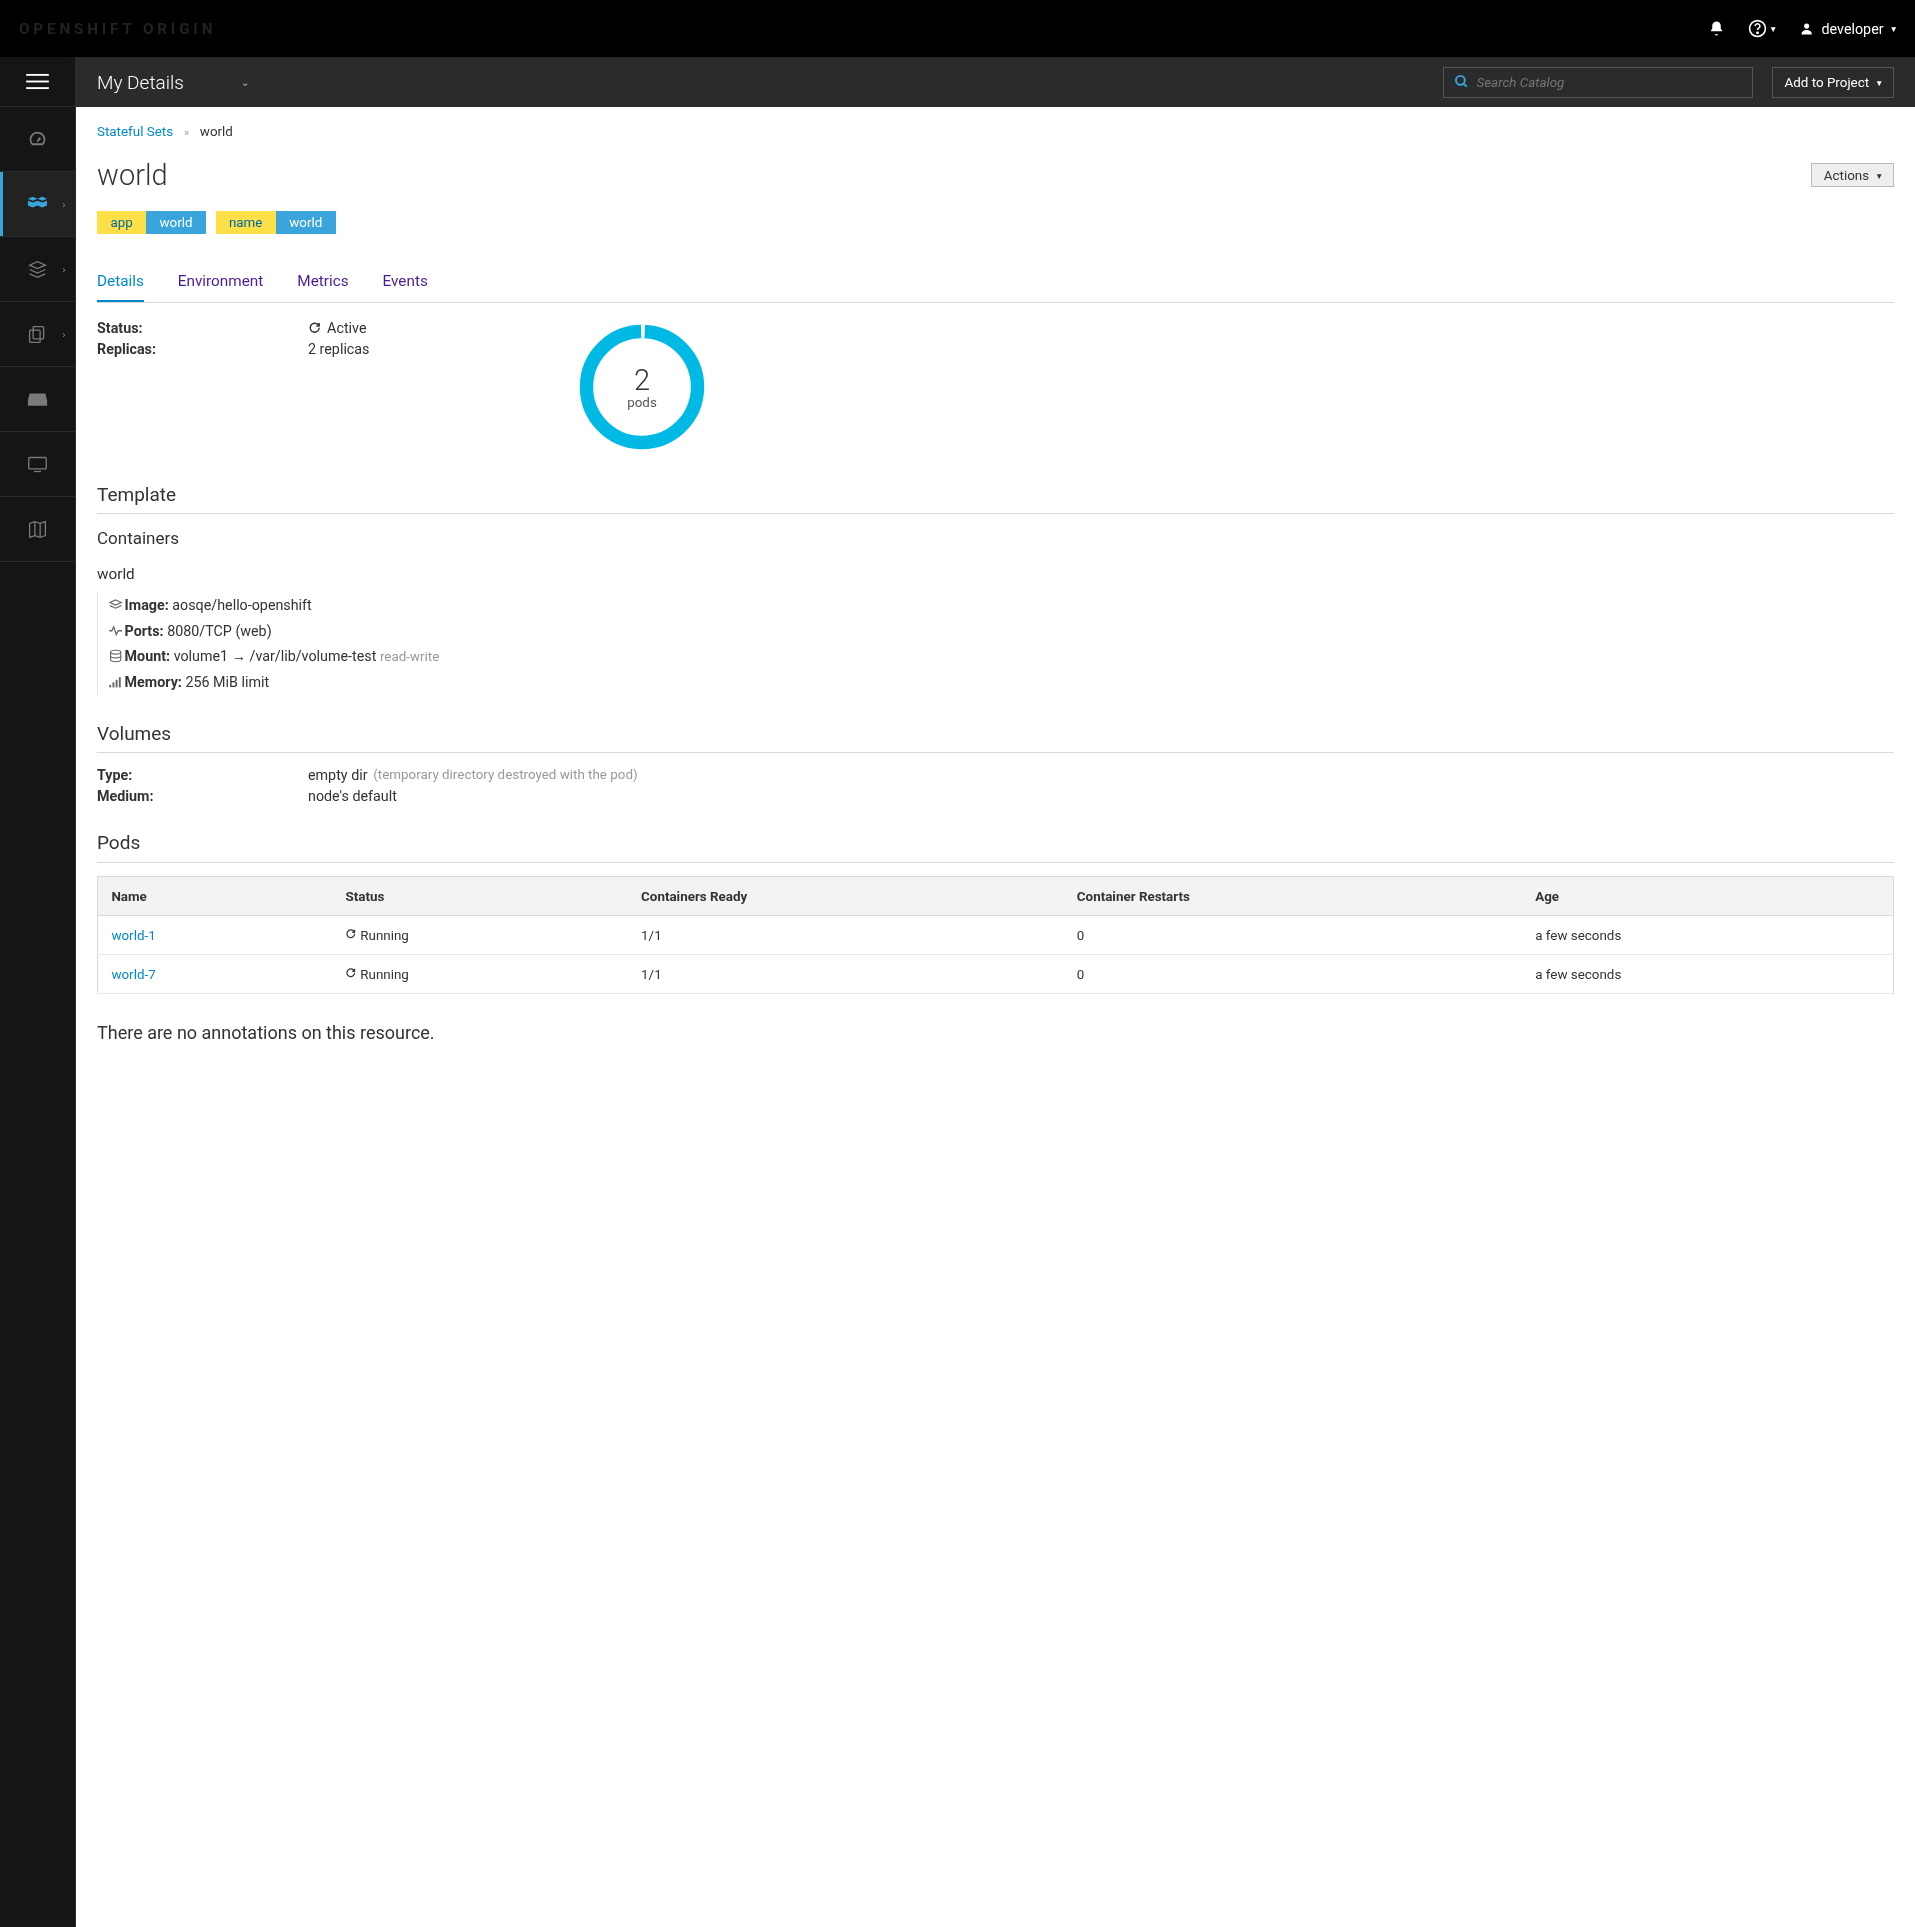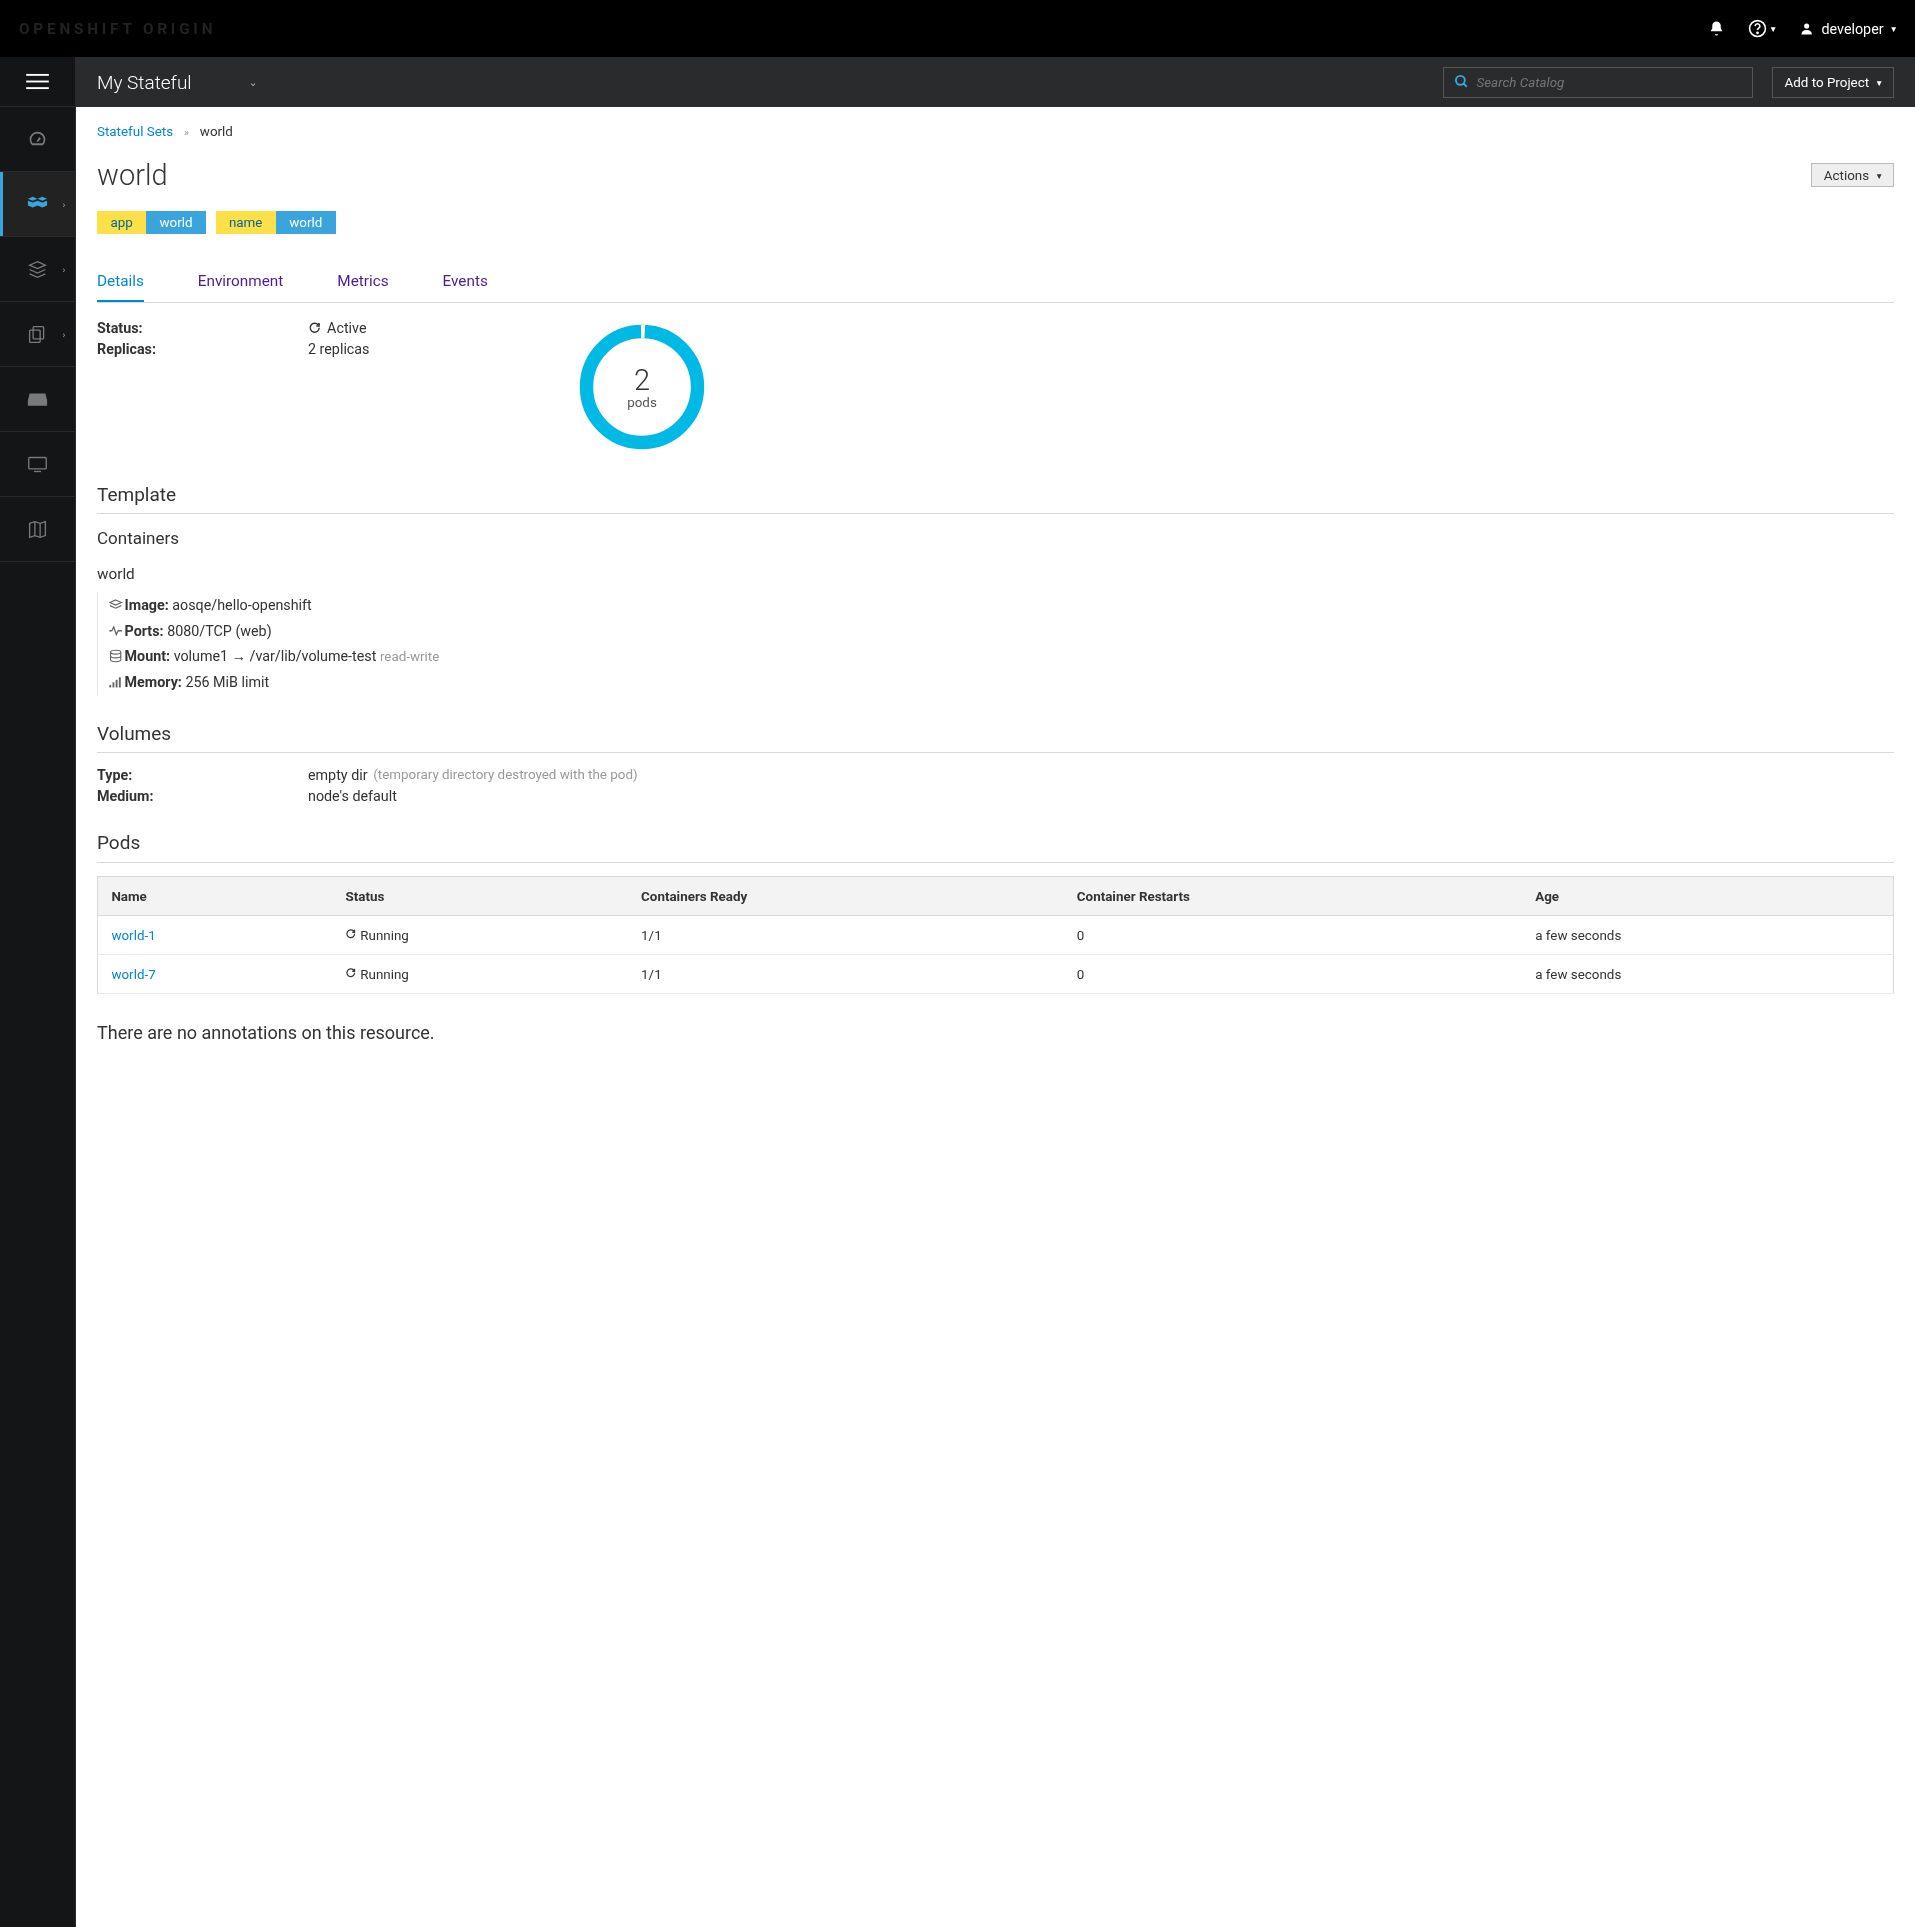--- a/index.html
+++ b/index.html
@@ -30,21 +30,21 @@
 .crumb { font-size: 13.4px; margin-bottom: 19px; }
 .crumb a { color: #0088ce; text-decoration: none; }
 .crumb .sep { color: #999; margin: 0 7.6px; font-size: 10.5px; }
 .pgtitle { font-size: 29px; font-weight: 300; }
 .titlerow { display: flex; justify-content: space-between; align-items: center; margin-bottom: 19px; }
 .actions { background: #eee; border: 1px solid #bbb; padding: 3.8px 11.5px; font-size: 13.4px; cursor: pointer; display: flex; align-items: center; gap: 7.6px; }
 .labels { display: flex; gap: 9.6px; margin-bottom: 29px; }
 .lbl { display: inline-flex; font-size: 13.4px; }
 .lbl .k { background: #fde047; color: #0066a1; padding: 3.8px 13.4px; }
 .lbl .v { background: #39a5dc; color: #fff; padding: 3.8px 13.4px; }
-.tabs { display: flex; gap: 54px; border-bottom: 1px solid #d9d9d9; margin-bottom: 17px; }
+.tabs { display: flex; gap: 34px; border-bottom: 1px solid #d9d9d9; margin-bottom: 17px; }
 .tab { padding: 9.6px 0; font-size: 15.3px; color: #4c1d95; cursor: pointer; border-bottom: 2.9px solid transparent; }
 .tab.active { color: #0088ce; border-bottom-color: #0088ce; }
 .details-top { display: flex; gap: 57px; margin-bottom: 29px; }
 .dlcol { width: 421px; }
 .dl { display: flex; font-size: 14.3px; margin-bottom: 5.7px; }
 .dl dt { font-weight: 700; width: 186px; }
 .dl dd { display: flex; align-items: center; gap: 5.7px; margin-left: 25px; }
 .donut { position: relative; width: 134px; height: 134px; }
 .donut svg { transform: rotate(1deg); }
 .donut-center { position: absolute; inset: 0; display: flex; flex-direction: column; align-items: center; justify-content: center; }
@@ -144,21 +144,21 @@
           <path d="M3 5l6-2 6 2 6-2v16l-6 2-6-2-6 2V5z"></path>
           <line x1="9" y1="3" x2="9" y2="19"></line>
           <line x1="15" y1="5" x2="15" y2="21"></line>
         </svg>
     </div>
   </div>
 
   <div class="main">
     <div class="projbar">
       <div class="proj-sel">
-        <span>My Stateful</span>
+        <span>My Details</span>
         <span class="caret">⌄</span>
       </div>
       <div class="spacer"></div>
       <div class="search">
         <svg width="15.3" height="15.3" viewBox="0 0 24 24" fill="none" stroke="#39a5dc" stroke-width="3">
             <circle cx="10" cy="10" r="7"></circle>
             <line x1="20" y1="20" x2="15" y2="15"></line>
           </svg>
         <input type="text" placeholder="Search Catalog" style="">
       </div>

